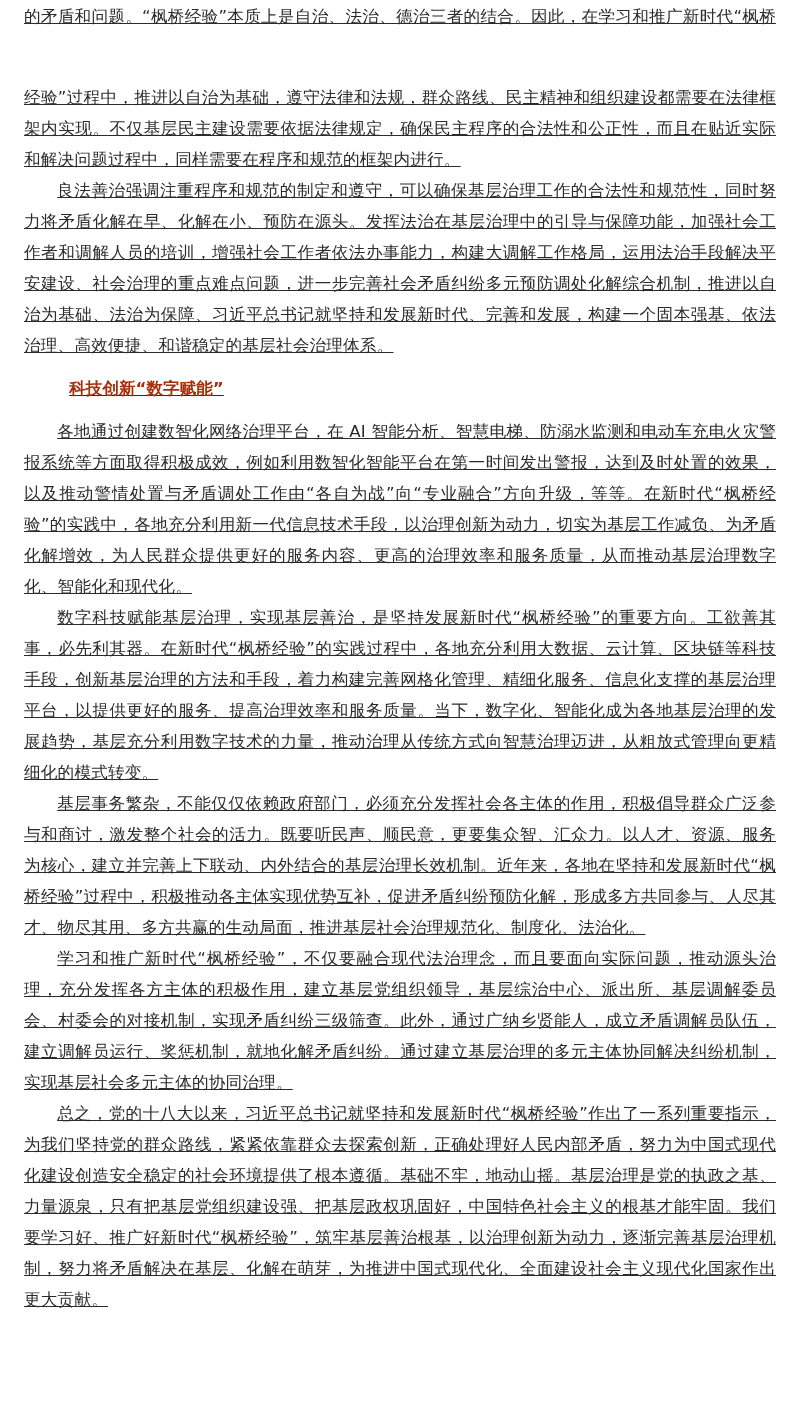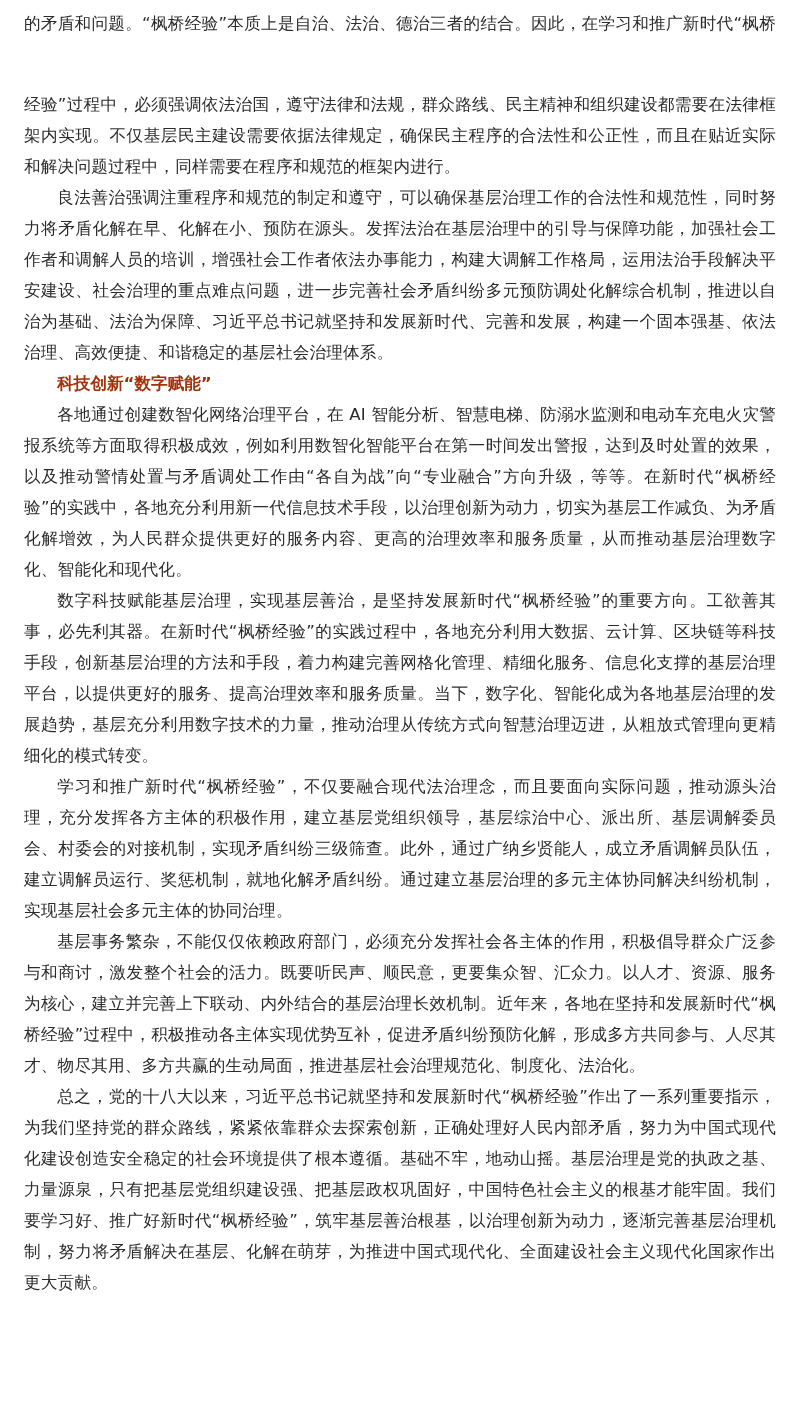--- a/index.html
+++ b/index.html
@@ -11,22 +11,23 @@
       width: 800px;
       height: 1412px;
       position: relative;
       overflow: hidden;
       font-family: "DejaVu Sans", "Liberation Sans", sans-serif;
       color: #2b2b2b;
     }
     .page {
       position: absolute;
       left: 24px;
-      top: 7px;
+      top: 0;
       width: 752px;
+      text-decoration: underline;
     }
     .line-frag {
       font-size: 16.6px;
       line-height: 31px;
       margin: 0;
       padding-top: 1px;
       text-align: justify;
       text-align-last: justify;
       letter-spacing: 0.2px;
     }
@@ -40,34 +41,34 @@
       text-align: justify;
       letter-spacing: 0.2px;
       text-indent: 2em;
     }
     .para.cont {
       text-indent: 0;
     }
     .heading {
       font-size: 16.6px;
       line-height: 31px;
-      margin: 0;
+      margin: 12px;
       font-weight: bold;
       color: #a3320c;
       text-indent: 2em;
     }
   </style>
 </head>
 <body>
 
 <div class="page">
   <p class="line-frag">的矛盾和问题。“枫桥经验”本质上是自治、法治、德治三者的结合。因此，在学习和推广新时代“枫桥</p>
   <div class="gap"></div>
 
-  <p class="para cont">经验”过程中，必须强调依法治国，遵守法律和法规，群众路线、民主精神和组织建设都需要在法律框架内实现。不仅基层民主建设需要依据法律规定，确保民主程序的合法性和公正性，而且在贴近实际和解决问题过程中，同样需要在程序和规范的框架内进行。</p>
+  <p class="para cont">经验”过程中，推进以自治为基础，遵守法律和法规，群众路线、民主精神和组织建设都需要在法律框架内实现。不仅基层民主建设需要依据法律规定，确保民主程序的合法性和公正性，而且在贴近实际和解决问题过程中，同样需要在程序和规范的框架内进行。</p>
   <p class="para">良法善治强调注重程序和规范的制定和遵守，可以确保基层治理工作的合法性和规范性，同时努力将矛盾化解在早、化解在小、预防在源头。发挥法治在基层治理中的引导与保障功能，加强社会工作者和调解人员的培训，增强社会工作者依法办事能力，构建大调解工作格局，运用法治手段解决平安建设、社会治理的重点难点问题，进一步完善社会矛盾纠纷多元预防调处化解综合机制，推进以自治为基础、法治为保障、习近平总书记就坚持和发展新时代、完善和发展，构建一个固本强基、依法治理、高效便捷、和谐稳定的基层社会治理体系。</p>
   <h3 class="heading">科技创新“数字赋能”</h3>
   <p class="para">各地通过创建数智化网络治理平台，在 AI 智能分析、智慧电梯、防溺水监测和电动车充电火灾警报系统等方面取得积极成效，例如利用数智化智能平台在第一时间发出警报，达到及时处置的效果，以及推动警情处置与矛盾调处工作由“各自为战”向“专业融合”方向升级，等等。在新时代“枫桥经验”的实践中，各地充分利用新一代信息技术手段，以治理创新为动力，切实为基层工作减负、为矛盾化解增效，为人民群众提供更好的服务内容、更高的治理效率和服务质量，从而推动基层治理数字化、智能化和现代化。</p>
   <p class="para">数字科技赋能基层治理，实现基层善治，是坚持发展新时代“枫桥经验”的重要方向。工欲善其事，必先利其器。在新时代“枫桥经验”的实践过程中，各地充分利用大数据、云计算、区块链等科技手段，创新基层治理的方法和手段，着力构建完善网格化管理、精细化服务、信息化支撑的基层治理平台，以提供更好的服务、提高治理效率和服务质量。当下，数字化、智能化成为各地基层治理的发展趋势，基层充分利用数字技术的力量，推动治理从传统方式向智慧治理迈进，从粗放式管理向更精细化的模式转变。</p>
+  <p class="para">基层事务繁杂，不能仅仅依赖政府部门，必须充分发挥社会各主体的作用，积极倡导群众广泛参与和商讨，激发整个社会的活力。既要听民声、顺民意，更要集众智、汇众力。以人才、资源、服务为核心，建立并完善上下联动、内外结合的基层治理长效机制。近年来，各地在坚持和发展新时代“枫桥经验”过程中，积极推动各主体实现优势互补，促进矛盾纠纷预防化解，形成多方共同参与、人尽其才、物尽其用、多方共赢的生动局面，推进基层社会治理规范化、制度化、法治化。</p>
   <p class="para">学习和推广新时代“枫桥经验”，不仅要融合现代法治理念，而且要面向实际问题，推动源头治理，充分发挥各方主体的积极作用，建立基层党组织领导，基层综治中心、派出所、基层调解委员会、村委会的对接机制，实现矛盾纠纷三级筛查。此外，通过广纳乡贤能人，成立矛盾调解员队伍，建立调解员运行、奖惩机制，就地化解矛盾纠纷。通过建立基层治理的多元主体协同解决纠纷机制，实现基层社会多元主体的协同治理。</p>
-  <p class="para">基层事务繁杂，不能仅仅依赖政府部门，必须充分发挥社会各主体的作用，积极倡导群众广泛参与和商讨，激发整个社会的活力。既要听民声、顺民意，更要集众智、汇众力。以人才、资源、服务为核心，建立并完善上下联动、内外结合的基层治理长效机制。近年来，各地在坚持和发展新时代“枫桥经验”过程中，积极推动各主体实现优势互补，促进矛盾纠纷预防化解，形成多方共同参与、人尽其才、物尽其用、多方共赢的生动局面，推进基层社会治理规范化、制度化、法治化。</p>
   <p class="para">总之，党的十八大以来，习近平总书记就坚持和发展新时代“枫桥经验”作出了一系列重要指示，为我们坚持党的群众路线，紧紧依靠群众去探索创新，正确处理好人民内部矛盾，努力为中国式现代化建设创造安全稳定的社会环境提供了根本遵循。基础不牢，地动山摇。基层治理是党的执政之基、力量源泉，只有把基层党组织建设强、把基层政权巩固好，中国特色社会主义的根基才能牢固。我们要学习好、推广好新时代“枫桥经验”，筑牢基层善治根基，以治理创新为动力，逐渐完善基层治理机制，努力将矛盾解决在基层、化解在萌芽，为推进中国式现代化、全面建设社会主义现代化国家作出更大贡献。</p>
 </div>
 
 </body></html>

